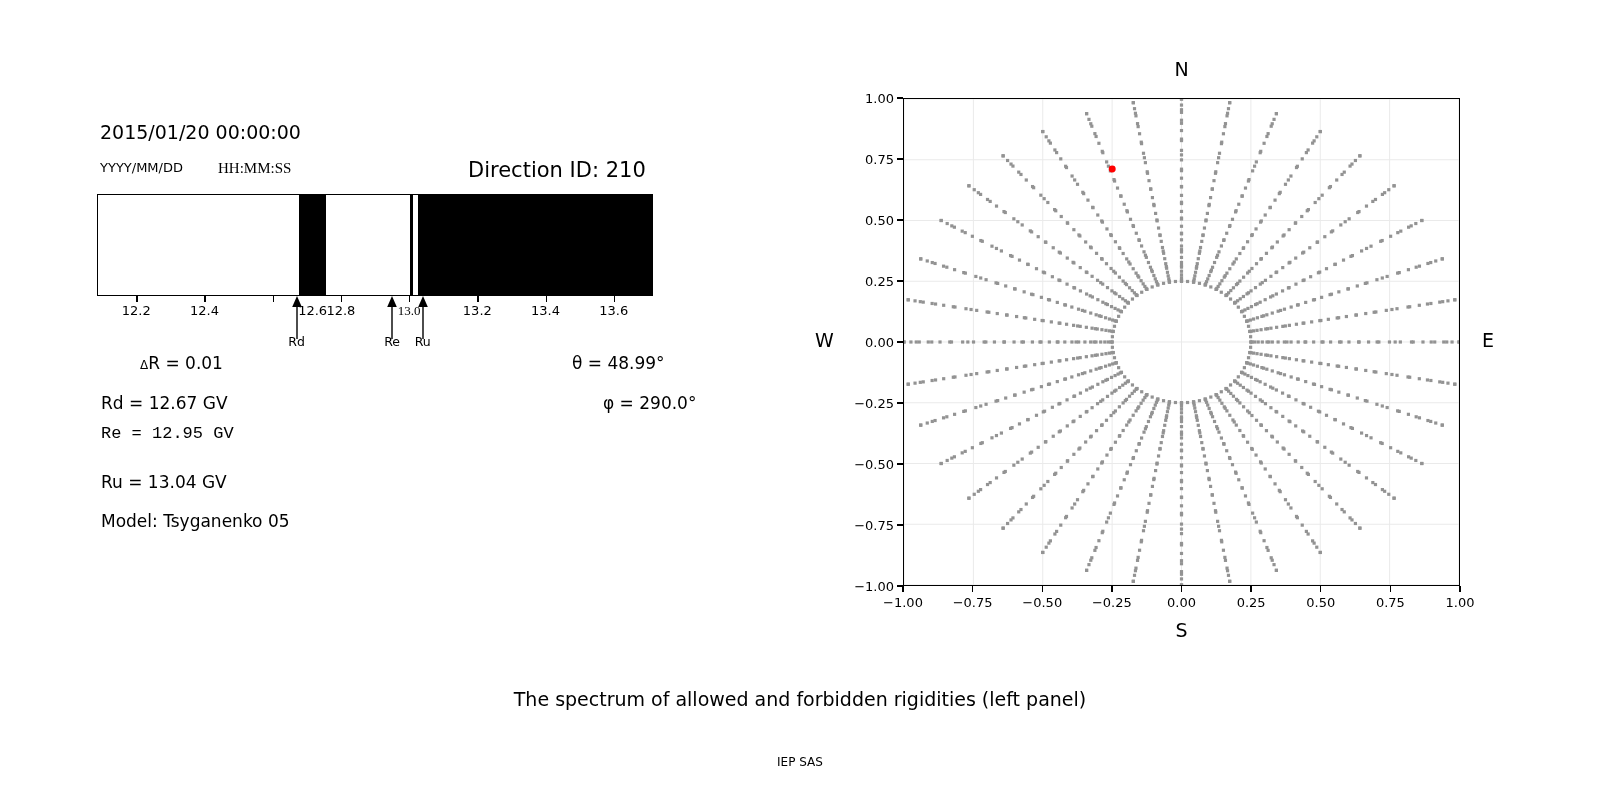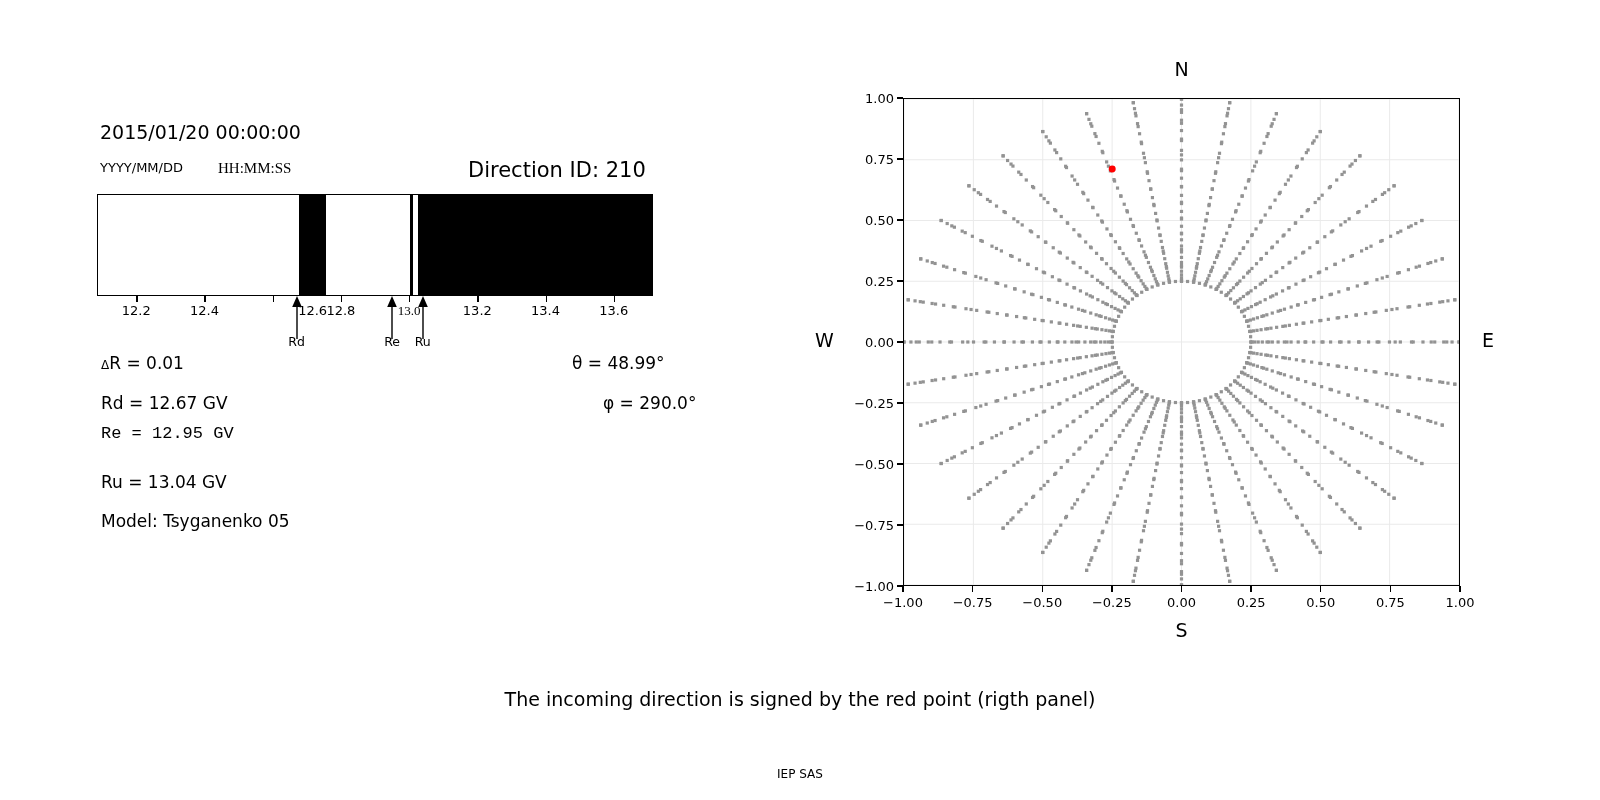--- a/index.html
+++ b/index.html
@@ -183,21 +183,20 @@
   .caption-line {
     font-size: 19px;
     line-height: 31px;
   }
   #footer {
     position: absolute;
     left: 0; top: 755px;
     width: 1600px;
     text-align: center;
     font-size: 12px;
-    margin-top: 12px;
   }
 </style>
 </head>
 <body>
 
 <div id="left-panel">
 
   <div id="datetime-line">2015/01/20 00:00:00</div>
 
   <div id="format-ymd">YYYY/MM/DD</div>
@@ -241,21 +240,21 @@
         <path d="M12 1 L7.2 12 L16.8 12 Z" fill="#000"></path>
       </svg>
       <div class="marker-label" style="left: 295.055px;">Re</div>
       <svg class="marker-arrow" viewBox="0 0 24 44" style="left: 325.755px;">
         <line x1="12" y1="44" x2="12" y2="9" stroke="#000" stroke-width="1.4"></line>
         <path d="M12 1 L7.2 12 L16.8 12 Z" fill="#000"></path>
       </svg>
       <div class="marker-label" style="left: 325.755px;">Ru</div>
     </div>
 
-<div class="info-left" style="top: 353px;"><span class="small-delta">Δ</span><span>R = 0.01</span></div>
+<div class="info-left" style="top: 353px; margin-left: 39px;"><span class="small-delta">Δ</span><span>R = 0.01</span></div>
     <div class="info-left" style="top: 392.5px;">Rd = 12.67 GV</div>
     <div class="info-left" style="top: 424px; font-family: Liberation Mono, monospace;">Re = 12.95 GV</div>
     <div class="info-left" style="top: 471.5px;">Ru = 13.04 GV</div>
     <div class="info-left" style="top: 511px;">Model: Tsyganenko 05</div>
     <div class="info-right" style="top: 353px;">θ = 48.99°</div>
     <div class="info-right" style="top: 392.5px; margin-left: 31px;">φ = 290.0°</div>
   </div>
 
 <div id="right-panel">
 
@@ -1836,16 +1835,16 @@
     <div class="xtick-mark" style="left: 430.475px; top: 546px;"></div>
     <div class="xtick-label" style="left: 500.75px; top: 555px;">0.50</div>
     <div class="xtick-mark" style="left: 500.1px; top: 546px;"></div>
     <div class="xtick-label" style="left: 570.375px; top: 555px;">0.75</div>
     <div class="xtick-mark" style="left: 569.725px; top: 546px;"></div>
     <div class="xtick-label" style="left: 640px; top: 555px;">1.00</div>
     <div class="xtick-mark" style="left: 639.35px; top: 546px;"></div>
   </div>
 
 <div id="caption">
-  <div class="caption-line">The incoming direction is signed by the red point (rigth panel)</div>
+  <div class="caption-line">The spectrum of allowed and forbidden rigidities (left panel)</div>
 </div>
 
 <div id="footer">IEP SAS</div>
 
 </body></html>

